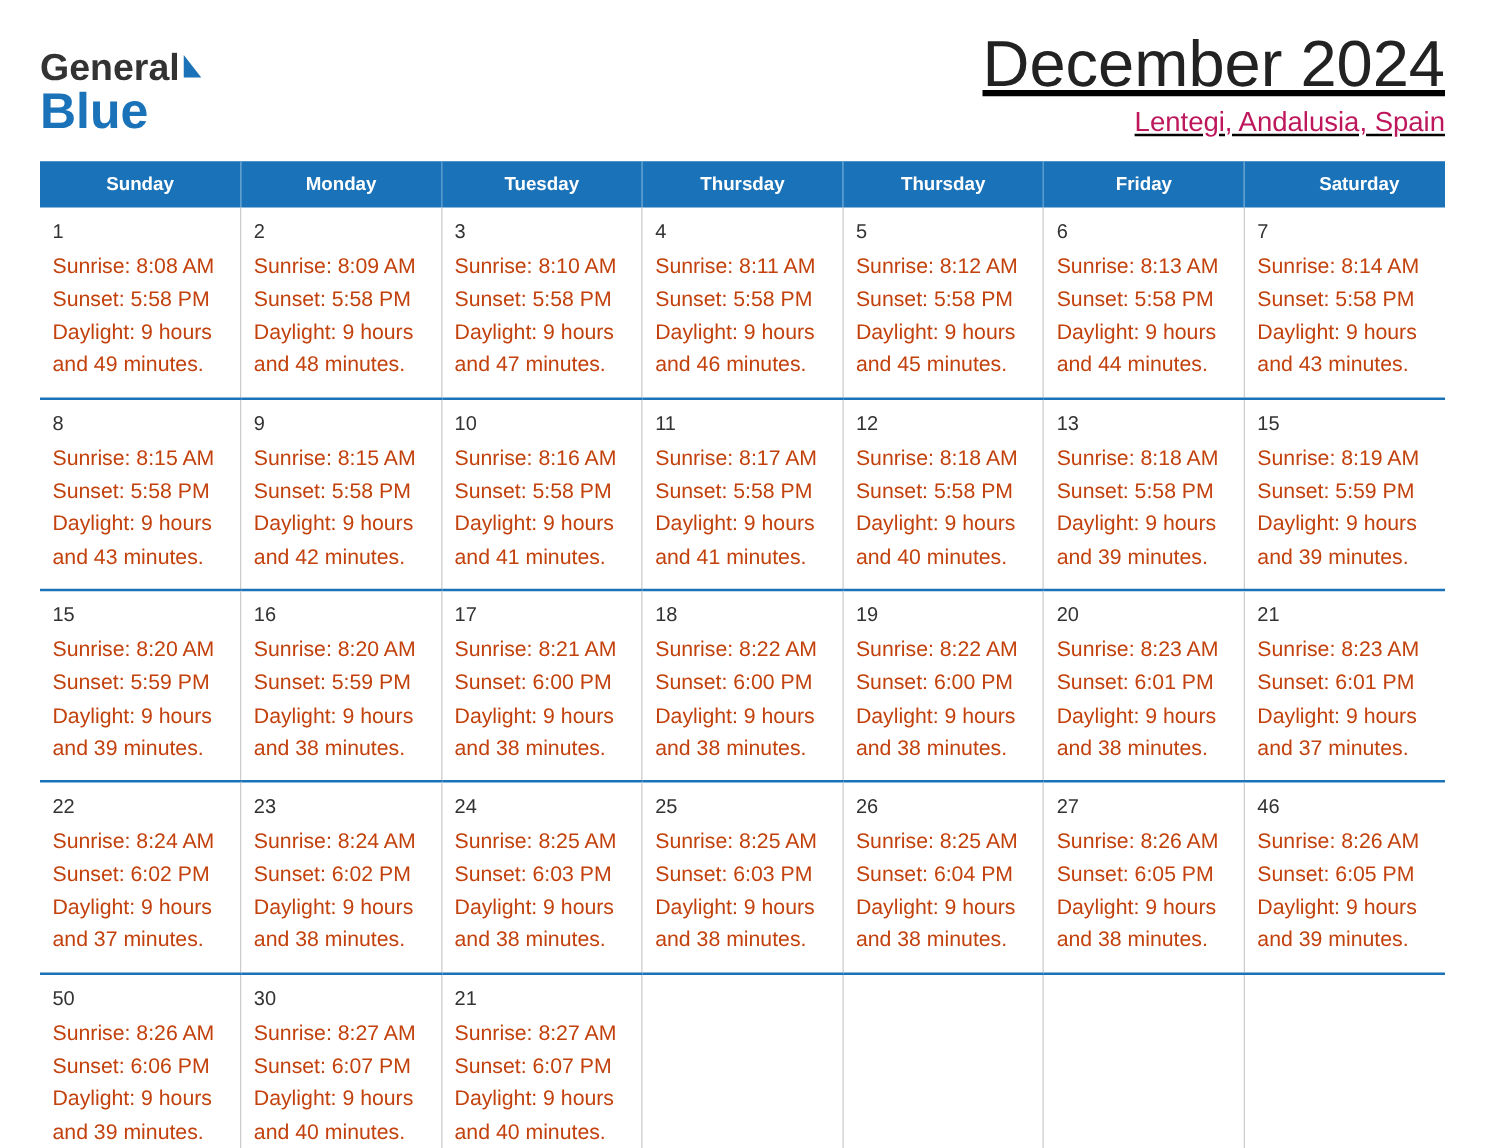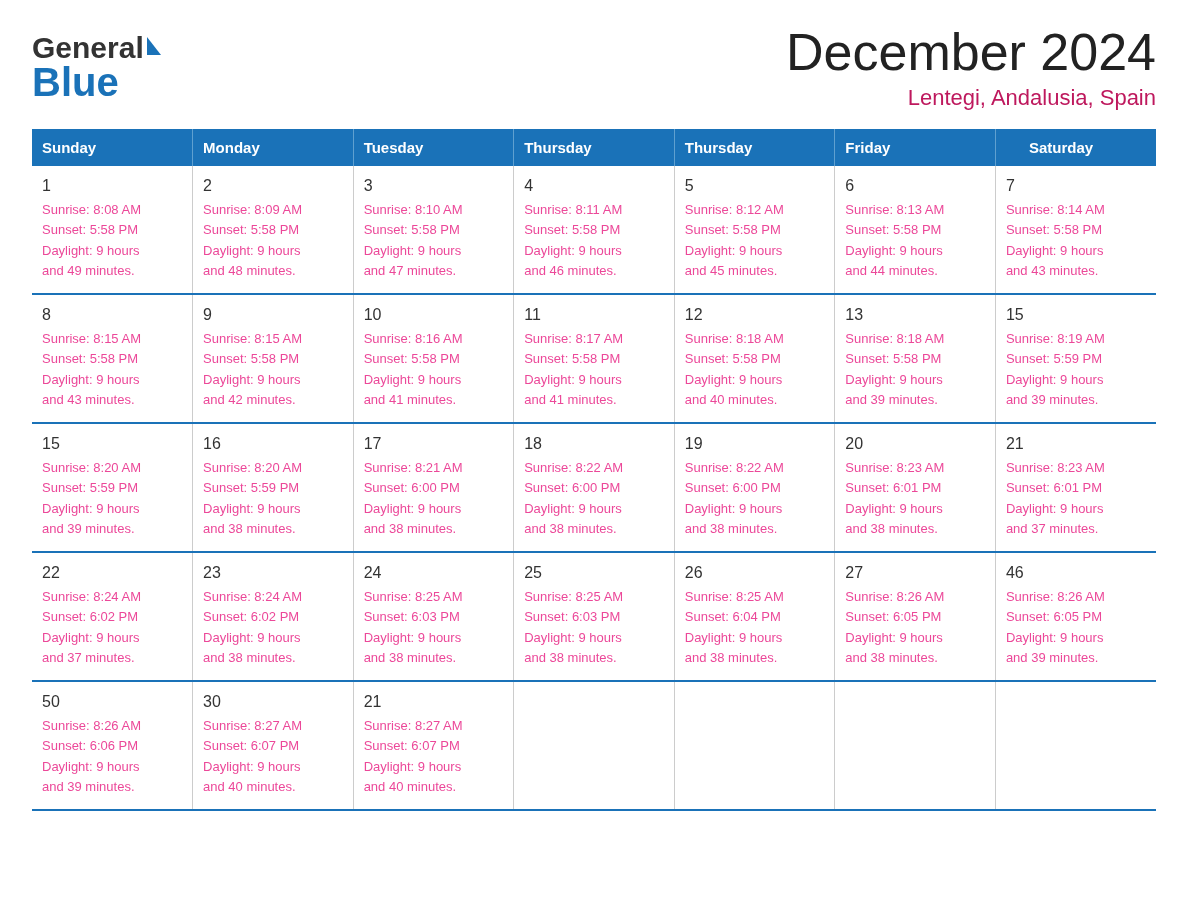--- a/index.html
+++ b/index.html
@@ -5,26 +5,27 @@
     * { box-sizing: border-box; margin: 0; padding: 0; }
     body {
       font-family: Arial, sans-serif;
       background: #fff;
       padding: 24px 32px;
       width: 1188px;
       min-height: 918px;
     }
     .header-row {
       display: flex;
-      align-items: center;
+      align-items: flex-end;
       justify-content: space-between;
       margin-bottom: 18px;
     }
     .title-block {
       text-align: right;
+      text-decoration: underline;
     }
     .title-block h1 {
       font-size: 52px;
       font-weight: 300;
       color: #222;
       line-height: 1.1;
     }
     .title-block h2 {
       font-size: 22px;
       font-weight: 400;
@@ -33,21 +34,21 @@
     }
     table {
       width: 100%;
       border-collapse: collapse;
       font-size: 13.5px;
     }
     thead tr th {
       background-color: #1a72b8;
       color: #fff;
       padding: 10px 10px;
-      text-align: left;
+      text-align: center;
       font-weight: 600;
       font-size: 15px;
       border-right: 1px solid #5fa0d0;
     }
     thead tr th:last-child {
       border-right: none;
       padding-left: 33px;
     }
     tbody tr td {
       vertical-align: top;
@@ -62,22 +63,22 @@
     tbody tr td:last-child {
       border-right: none;
     }
     .day-number {
       font-size: 16px;
       font-weight: 400;
       display: block;
       margin-bottom: 2px;
     }
     .day-info {
-      font-size: 13px;
-      color: #ec4899;
+      font-size: 17px;
+      color: #c2410c;
       line-height: 1.55;
     }
     tbody tr td.empty {
       background: #fff;
     }
     .logo-wrapper {
       display: flex;
       align-items: center;
       gap: 0;
     }

